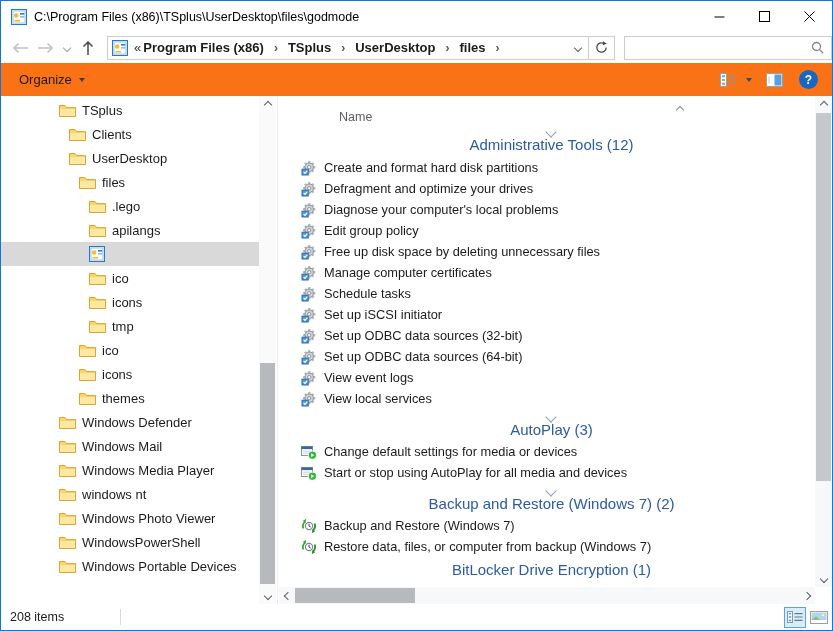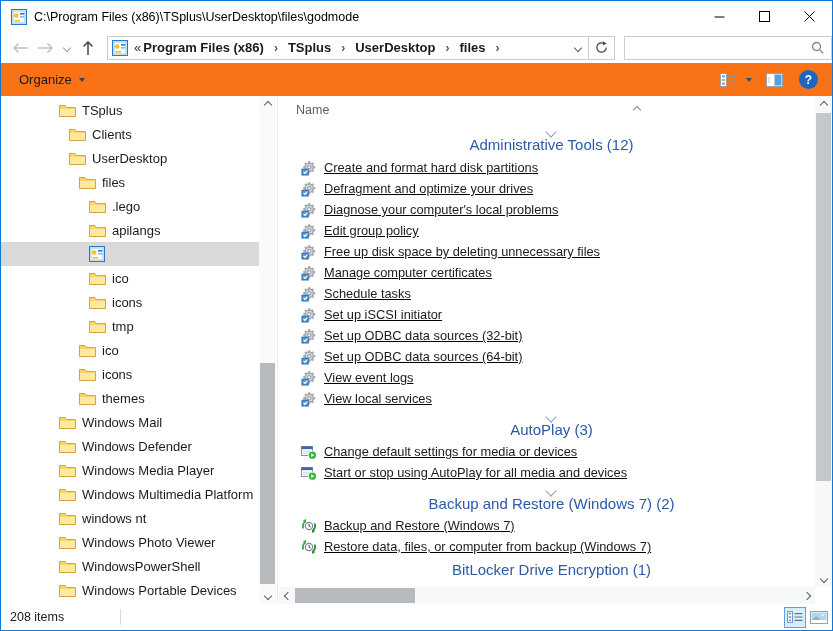--- a/index.html
+++ b/index.html
@@ -46,28 +46,28 @@
   .tree-row{height:24px;display:flex;align-items:center;font-size:13px;color:#1b1b1b;white-space:nowrap;}
   .tree-row.selected{background:#d9d9d9;}
   .tree-row .ticon{display:flex;margin-right:6px;}
   .tree-scroll{position:absolute;left:258px;top:0;width:17px;height:508px;background:#fafafa;}
   .tree-scroll .thumb{position:absolute;left:1px;width:15px;top:267px;height:221px;background:#b6babd;}
   .sc-arrow{position:absolute;left:0;width:17px;height:17px;display:flex;align-items:center;justify-content:center;}
   .sc-arrow.bottom{bottom:0;}
   .divider{position:absolute;left:276px;top:0;width:1px;height:508px;background:#ececec;}
   
   .main{position:absolute;left:278px;width:536px;top:0;height:491px;overflow:hidden;}
-  .colheader{position:relative;height:28px;display:flex;align-items:center;}
+  .colheader{position:relative;height:28px;display:flex;align-items:flex-end;margin-left:43px;}
   .colheader .ctext{margin-left:17px;font-size:12.5px;color:#5c5f62;}
   .sort-chev{position:absolute;left:355px;top:3px;}
   .group-header{display:flex;align-items:center;height:26px;margin-top:4px;flex-direction:column;}
   .gchev{margin-left:8px;border-color:#8aa0c0;}
   .gtitle{margin-left:9px;font-size:15px;color:#2b5aa6;white-space:nowrap;}
   .grule{flex:1;height:1px;background:#e3e3e3;margin:0 8px 0 12px;}
-  .gitems{padding-top:3px;text-decoration:underline;}
+  .gitems{padding-top:3px;}
   .gitems.tight{padding-top:2px;}
   .item{height:21px;display:flex;align-items:center;padding-left:22px;font-size:12.8px;color:#1b1b1b;white-space:nowrap;}
   .item .iicon{display:flex;margin-right:7px;width:16px;justify-content:center;}
   .main-vscroll{position:absolute;right:0;top:0;width:17px;height:491px;background:#f7f8f9;}
   .main-vscroll .thumb{position:absolute;left:1px;width:15px;top:17px;height:368px;background:#c4c8cb;}
   .main-hscroll{position:absolute;left:278px;width:536px;top:491px;height:17px;background:#f7f8f9;}
   .main-hscroll .thumb{position:absolute;top:1px;height:15px;left:16px;width:120px;background:#b6babd;}
   .hsc-arrow{position:absolute;top:0;width:17px;height:17px;display:flex;align-items:center;justify-content:center;}
   .hsc-arrow.rightend{right:0;}
   
@@ -330,48 +330,39 @@
           </span>
     <span class="tlabel">themes</span>
   </div>
         <div class="tree-row" style="padding-left: 58px;">
     <span class="ticon">
             <svg width="17" height="13" viewBox="0 0 17 13">
       <path d="M0.5 1.5 L6 1.5 L7.6 3.6 L16.5 3.6 L16.5 12.5 L0.5 12.5 Z" fill="#fcd462" stroke="#d8a33a"></path>
       <path d="M1 4.9 L16 4.9 L16 12 L1 12 Z" fill="#ffe9a2"></path>
     </svg>
           </span>
+    <span class="tlabel">Windows Defender</span>
+  </div>
+        <div class="tree-row" style="padding-left: 58px;">
+    <span class="ticon">
+            <svg width="17" height="13" viewBox="0 0 17 13">
+      <path d="M0.5 1.5 L6 1.5 L7.6 3.6 L16.5 3.6 L16.5 12.5 L0.5 12.5 Z" fill="#fcd462" stroke="#d8a33a"></path>
+      <path d="M1 4.9 L16 4.9 L16 12 L1 12 Z" fill="#ffe9a2"></path>
+    </svg>
+          </span>
     <span class="tlabel">Windows Mail</span>
   </div>
         <div class="tree-row" style="padding-left: 58px;">
     <span class="ticon">
             <svg width="17" height="13" viewBox="0 0 17 13">
       <path d="M0.5 1.5 L6 1.5 L7.6 3.6 L16.5 3.6 L16.5 12.5 L0.5 12.5 Z" fill="#fcd462" stroke="#d8a33a"></path>
       <path d="M1 4.9 L16 4.9 L16 12 L1 12 Z" fill="#ffe9a2"></path>
     </svg>
           </span>
-    <span class="tlabel">Windows Defender</span>
-  </div>
-        <div class="tree-row" style="padding-left: 58px;">
-    <span class="ticon">
-            <svg width="17" height="13" viewBox="0 0 17 13">
-      <path d="M0.5 1.5 L6 1.5 L7.6 3.6 L16.5 3.6 L16.5 12.5 L0.5 12.5 Z" fill="#fcd462" stroke="#d8a33a"></path>
-      <path d="M1 4.9 L16 4.9 L16 12 L1 12 Z" fill="#ffe9a2"></path>
-    </svg>
-          </span>
     <span class="tlabel">Windows Media Player</span>
-  </div>
-        <div class="tree-row" style="padding-left: 58px;">
-    <span class="ticon">
-            <svg width="17" height="13" viewBox="0 0 17 13">
-      <path d="M0.5 1.5 L6 1.5 L7.6 3.6 L16.5 3.6 L16.5 12.5 L0.5 12.5 Z" fill="#fcd462" stroke="#d8a33a"></path>
-      <path d="M1 4.9 L16 4.9 L16 12 L1 12 Z" fill="#ffe9a2"></path>
-    </svg>
-          </span>
-    <span class="tlabel">Windows Multimedia Platform</span>
   </div>
         <div class="tree-row" style="padding-left: 58px;">
     <span class="ticon">
             <svg width="17" height="13" viewBox="0 0 17 13">
       <path d="M0.5 1.5 L6 1.5 L7.6 3.6 L16.5 3.6 L16.5 12.5 L0.5 12.5 Z" fill="#fcd462" stroke="#d8a33a"></path>
       <path d="M1 4.9 L16 4.9 L16 12 L1 12 Z" fill="#ffe9a2"></path>
     </svg>
           </span>
     <span class="tlabel">windows nt</span>
   </div>

